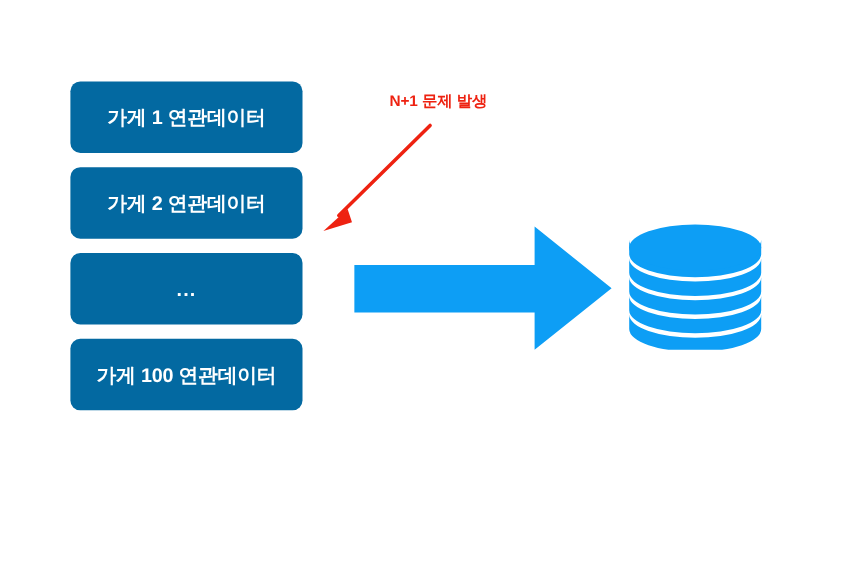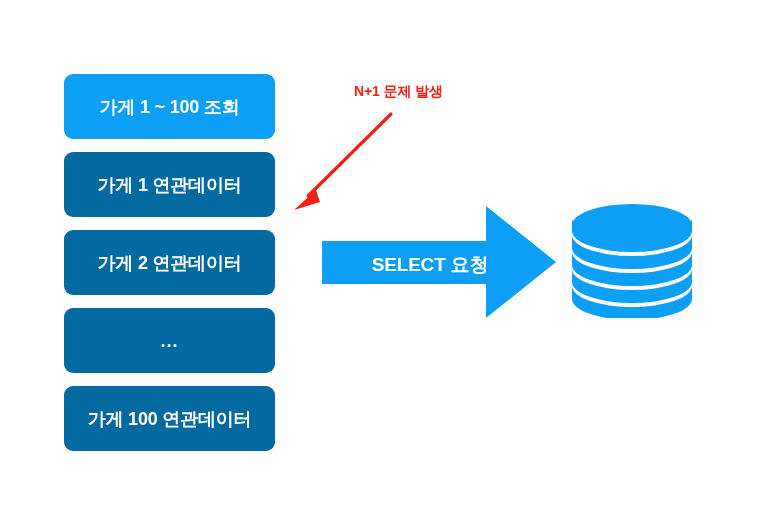--- a/index.html
+++ b/index.html
@@ -100,23 +100,20 @@
     height: 115px;
   }
 </style>
 </head>
 <body>
 
 <div id="diagram-canvas">
 
   <div class="entity-stack">
 
-    <div class="entity-box primary">
-      <span class="entity-label">가게 1 ~ 100 조회</span>
-    </div>
 
     <div class="entity-box related">
       <span class="entity-label">가게 1 연관데이터</span>
     </div>
 
     <div class="entity-box related">
       <span class="entity-label">가게 2 연관데이터</span>
     </div>
 
     <div class="entity-box related">
@@ -132,21 +129,20 @@
   <div class="annotation-text">N+1 문제 발생</div>
 
   <svg class="annotation-arrow" viewBox="0 0 115 112">
     <line x1="105" y1="10" x2="22" y2="92" stroke="#ee2211" stroke-width="3.2" stroke-linecap="round"></line>
     <polygon points="8,106 30,86 34,98" fill="#ee2211"></polygon>
   </svg>
 
   <svg class="select-arrow" viewBox="0 0 240 122">
     <polygon points="0,39 164,39 164,4 234,60 164,116 164,82 0,82" fill="#0d9ef5"></polygon>
   </svg>
-  <div class="select-arrow-label">SELECT 요청</div>
 
   <svg class="database-icon" viewBox="0 0 128 115">
     <g fill="#0d9ef5">
       <path d="M4,96 a60,21 0 0,0 120,0 l0,-13 a60,21 0 0,1 -120,0 z"></path>
       <path d="M4,79 a60,21 0 0,0 120,0 l0,-13 a60,21 0 0,1 -120,0 z"></path>
       <path d="M4,62 a60,21 0 0,0 120,0 l0,-13 a60,21 0 0,1 -120,0 z"></path>
       <path d="M4,45 a60,21 0 0,0 120,0 l0,-13 a60,21 0 0,1 -120,0 z"></path>
       <path d="M4,28 a60,21 0 0,0 120,0 l0,-13 a60,21 0 0,1 -120,0 z"></path>
       <ellipse cx="64" cy="22" rx="60" ry="21"></ellipse>
     </g>

